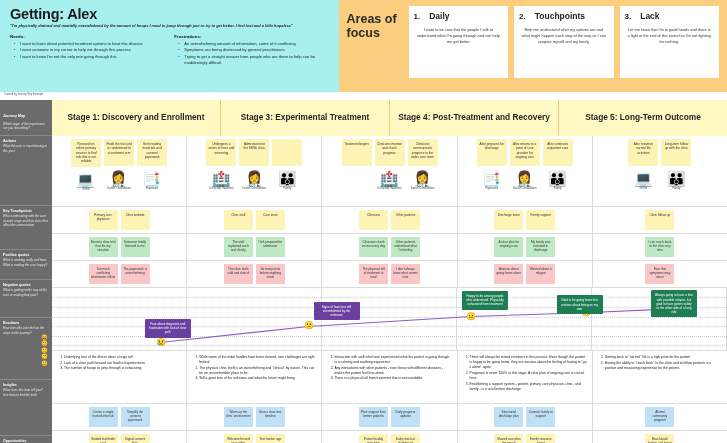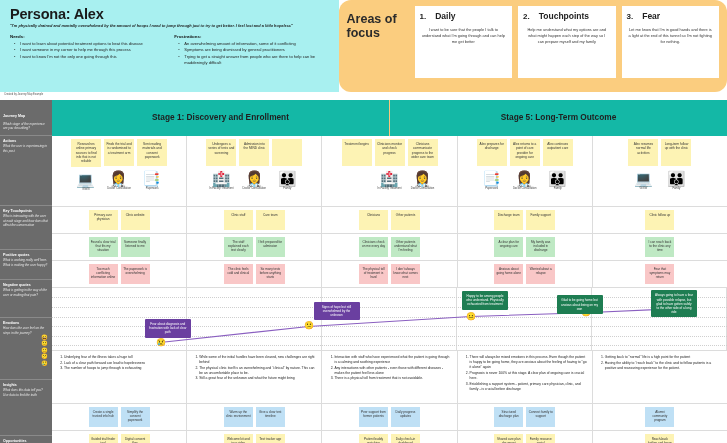--- a/index.html
+++ b/index.html
@@ -12,21 +12,21 @@
   .persona{width:363px;background:#a8f0f0;padding:6px 10px 4px 10px;box-sizing:border-box;}
   .persona h1{margin:0 0 2px 0;font-size:14.5px;font-weight:bold;color:#1a1a1a;letter-spacing:-.2px;}
   .persona .quote{margin:0 0 5px 0;font-size:3.9px;font-style:italic;font-weight:bold;color:#1a1a1a;line-height:1.25;}
   .pcols{display:flex;gap:10px;}
   .pcol{flex:1;}
   .pcol h4{margin:0 0 2px 0;font-size:4.4px;font-weight:bold;color:#111;}
   .pcol ul{margin:0;padding-left:7px;list-style:none;}
   .pcol li{font-size:4.1px;line-height:1.55;color:#222;position:relative;padding-left:3px;}
   .pcol li:before{content:"\2022";position:absolute;left:-3px;top:0;}
 
-  .focus{width:417px;background:#fbcd7f;padding:6px 8px;box-sizing:border-box;display:flex;align-items:flex-start;gap:6px;border-radius:12px;}
+  .focus{width:417px;background:#fbcd7f;padding:6px 8px;box-sizing:border-box;display:flex;align-items:flex-start;}
   .focus-title{width:62px;font-size:12.5px;font-weight:bold;color:#2b2b2b;line-height:1.15;padding-top:6px;}
   .fcards{display:flex;gap:6px;flex:1;}
   .fcard{background:#fff;flex:1;padding:5px 5px 6px 5px;box-sizing:border-box;height:72px;}
   .fcard .fhead{display:flex;align-items:baseline;gap:9px;justify-content:flex-start;margin-bottom:6px;}
   .fcard .fnum{font-size:8px;font-weight:bold;color:#222;}
   .fcard .fname{font-size:8.5px;font-weight:bold;color:#222;}
   .fcard .fbody{font-size:3.9px;line-height:1.5;color:#333;text-align:center;padding:0 2px;}
 
   .credit{font-size:2.6px;color:#555;padding:1px 0 1px 4px;height:6px;}
 
@@ -34,21 +34,21 @@
   .map{display:flex;width:727px;}
   .rail{width:52px;background:#6b6b6b;flex:none;}
   .rail-head{height:36px;padding:3px 3px 0 3px;box-sizing:border-box;border-bottom:1px solid #8a8a8a;}
   .rail-cell{padding:3px 3px 2px 3px;box-sizing:border-box;border-bottom:1px solid #8a8a8a;color:#fff;}
   .rail-cell .rl{font-size:3.6px;font-weight:bold;line-height:1.25;display:block;}
   .rail-cell .rq{font-size:3.1px;font-style:italic;line-height:1.3;display:block;margin-top:1px;color:#e8e8e8;}
   .rail-head .rl{font-size:3.6px;font-weight:bold;color:#fff;}
   .rail-head .rq{font-size:3.1px;font-style:italic;color:#e8e8e8;line-height:1.3;display:block;margin-top:1px;}
 
   .cols{flex:1;}
-  .hdr{display:flex;height:36px;background:#14b8a6;}
+  .hdr{display:flex;height:36px;background:#fef9c3;}
   .hdr .h{flex:1;display:flex;align-items:center;justify-content:center;text-align:center;
           font-size:8.3px;font-weight:bold;color:#1f1f1f;line-height:1.2;padding:0 5px;box-sizing:border-box;
           border-right:1px solid #f8c77e;}
   .hdr .h:last-child{border-right:none;}
 
   .band{display:flex;border-bottom:1px solid #dcdcdc;position:relative;}
   .cell{flex:1;border-right:1px solid #dcdcdc;box-sizing:border-box;position:relative;}
   .cell:last-child{border-right:none;}
 
   
@@ -89,21 +89,21 @@
   .emoji-dot{position:absolute;font-size:8px;line-height:1;}
 </style>
 </head>
 <body>
 
 <div class="canvas">
 
   <div class="topbar">
 
     <div class="persona">
-      <h1>Persona: Alex</h1>
+      <h1>Getting: Alex</h1>
       <p class="quote">"I'm physically drained and mentally overwhelmed by the amount of hoops I need to jump through just to try to get better. I feel lost and a little hopeless"</p>
       <div class="pcols">
         <div class="pcol">
           <h4>Needs:</h4>
           <ul>
             <li>I want to learn about potential treatment options to beat this disease</li>
             <li>I want someone in my corner to help me through this process</li>
             <li>I want to know I'm not the only one going through this</li>
           </ul>
         </div>
@@ -131,21 +131,21 @@
         <div class="fcard">
           <div class="fhead">
             <span class="fnum">2.</span>
             <span class="fname">Touchpoints</span>
           </div>
           <div class="fbody">Help me understand what my options are and what might happen each step of the way so I can prepare myself and my family</div>
         </div>
         <div class="fcard">
           <div class="fhead">
             <span class="fnum">3.</span>
-            <span class="fname">Fear</span>
+            <span class="fname">Lack</span>
           </div>
           <div class="fbody">Let me know that I'm in good hands and there is a light at the end of this tunnel so I'm not fighting for nothing.</div>
         </div>
       </div>
     </div>
   </div>
 
   <div class="credit">Created by Journey Map Example</div>
 
   <div class="map">
@@ -190,20 +190,22 @@
         <span class="rl">Opportunities</span>
 
       </div>
 
     </div>
 
     <div class="cols">
 
       <div class="hdr">
         <div class="h">Stage 1: Discovery and Enrollment</div>
+        <div class="h">Stage 3: Experimental Treatment</div>
+        <div class="h">Stage 4: Post-Treatment and Recovery</div>
         <div class="h">Stage 5: Long-Term Outcome</div>
       </div>
 
       <div class="band b-actions" id="band-actions">
           <div class="cell">
             <div class="act">
               <div class="note">Researches online primary sources to find info that is not reliable</div>
               <div class="icon-wrap">
                 <div class="iglyph">💻</div>
                 <div class="ilabel">WWW</div>

